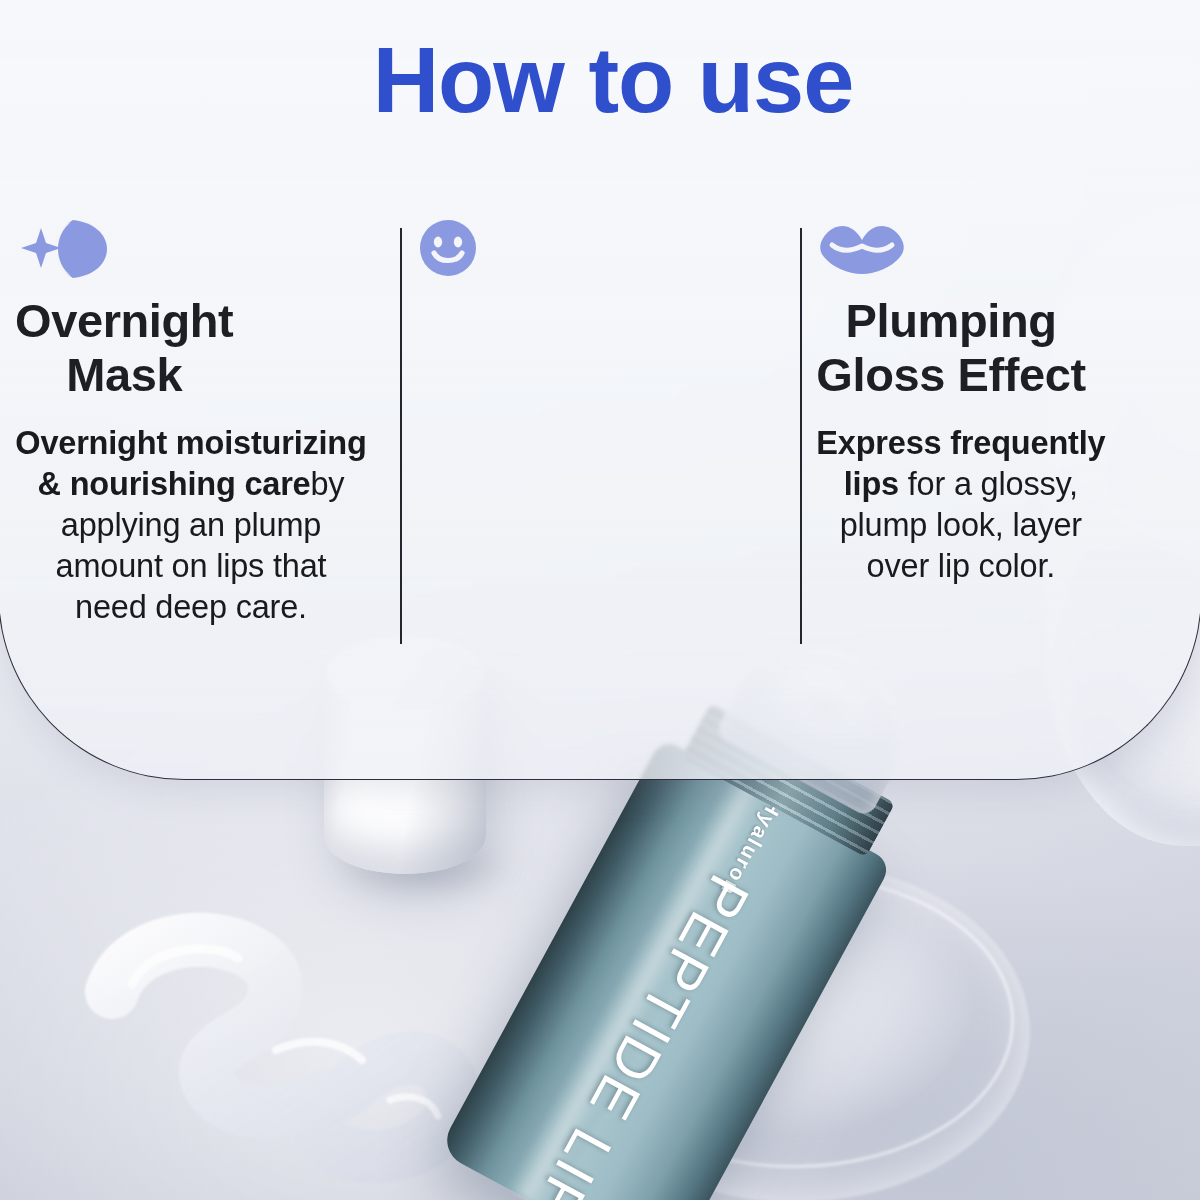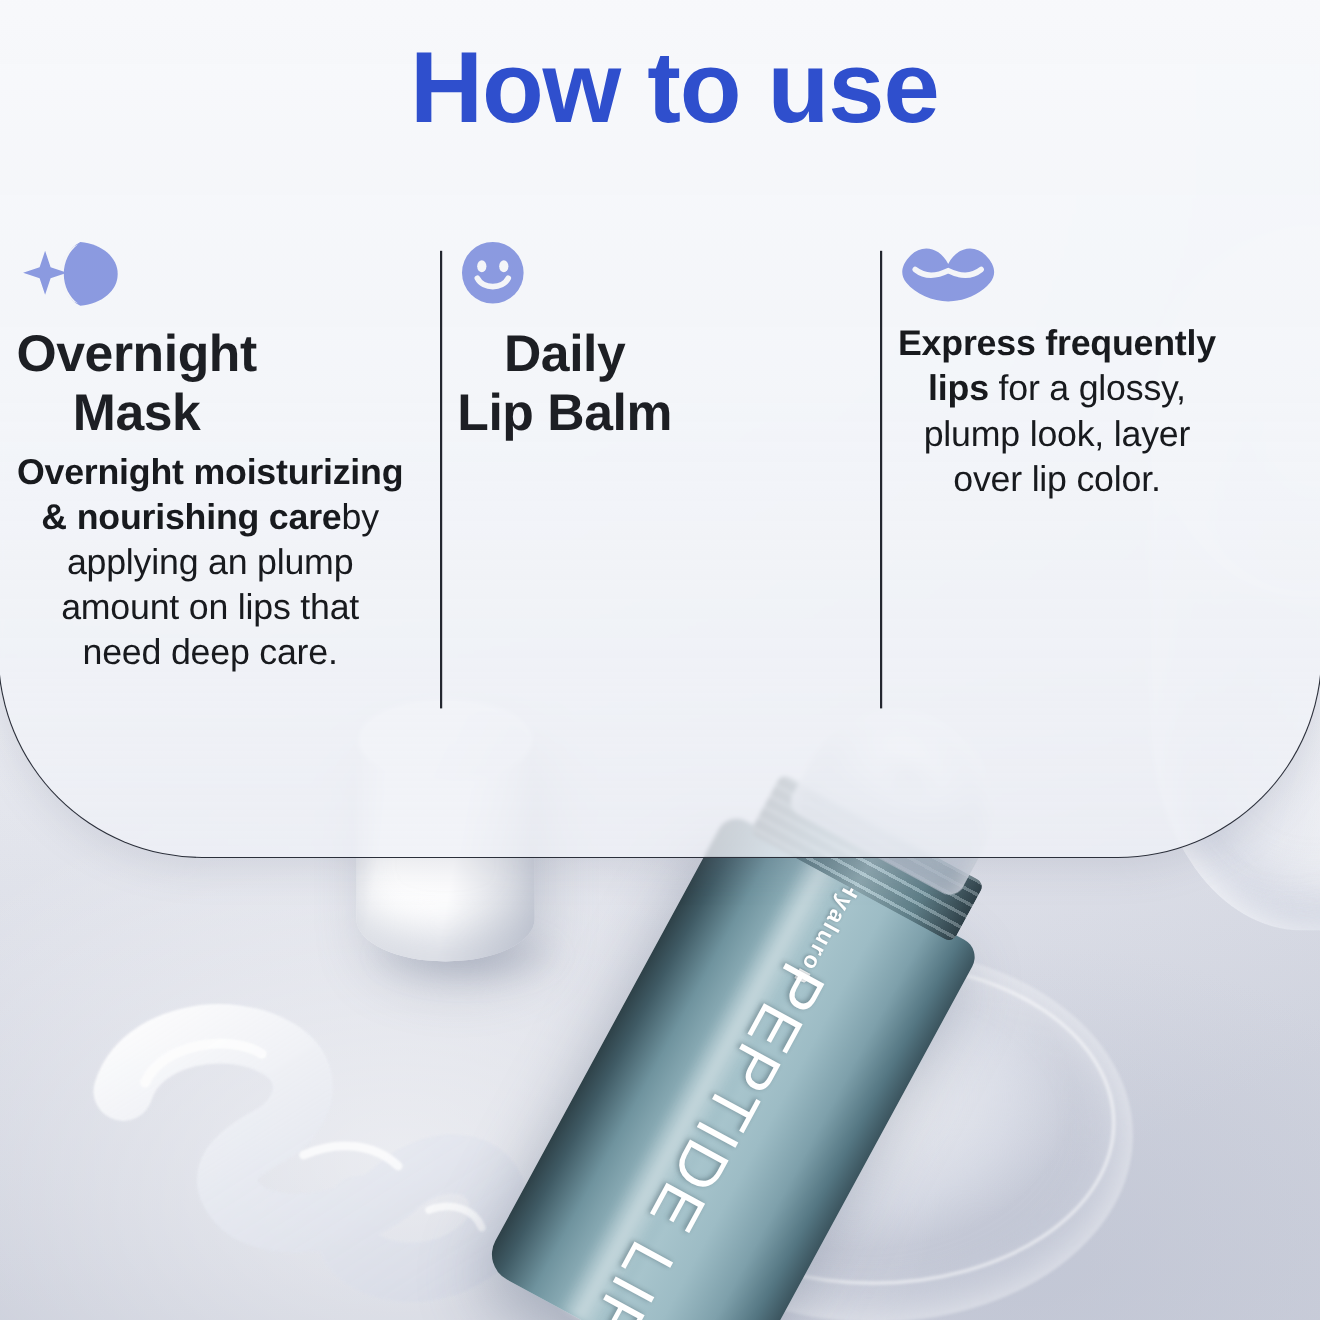--- a/index.html
+++ b/index.html
@@ -244,21 +244,21 @@
   .col-heading {
     font-size:47px;
     font-weight:700;
     line-height:1.14;
     color:#1d1f24;
     margin-top:10px;
     white-space:pre-line;
     letter-spacing:-.4px;
   }
   .col-body {
-    margin-top:8px;
+    margin-top:22px;
     font-size:32.5px;
     line-height:1.26;
     color:#181a1e;
     letter-spacing:-.2px;
     white-space:pre-line;
   }
   .col-body .lead { font-weight:700; }
   .col-body .rest { font-weight:400; }
 
   
@@ -346,37 +346,37 @@
 
       <div class="col col-2">
         <div class="col-icon">
           <svg width="64" height="64" viewBox="0 0 64 64" xmlns="http://www.w3.org/2000/svg">
             <circle cx="32" cy="32" r="28" fill="#8b9ae0"></circle>
             <ellipse cx="22" cy="26" rx="4.2" ry="5.4" fill="#f4f5f8"></ellipse>
             <ellipse cx="42" cy="26" rx="4.2" ry="5.4" fill="#f4f5f8"></ellipse>
             <path d="M18,37 C23,47 41,47 46,37" fill="none" stroke="#f4f5f8" stroke-width="5.2" stroke-linecap="round"></path>
           </svg>
         </div>
-        <div class="col-heading">Daily
-Lip Balm</div>
       </div>
 
       <div class="col col-3">
         <div class="col-icon">
           <svg width="92" height="64" viewBox="0 0 92 64" xmlns="http://www.w3.org/2000/svg">
             <path d="M46,24
                      C38,8 22,6 12,16
                      C3,25 2,34 8,41
                      C16,51 32,58 46,58
                      C60,58 76,51 84,41
                      C90,34 89,25 80,16
                      C70,6 54,8 46,24 Z" fill="#8b9ae0"></path>
             <path d="M16,29 C26,37 38,34 46,30 C54,34 66,37 76,29" fill="none" stroke="#f4f5f8" stroke-width="5" stroke-linecap="round" stroke-linejoin="round"></path>
           </svg>
         </div>
+        <div class="col-heading">Plumping
+Gloss Effect</div>
         <div class="col-body"><span class="lead">Express frequently
 lips</span><span class="rest"> for a glossy,
 plump look, layer
 over lip color.</span></div>
       </div>
 
     </div>
   </div>
 
 </div>

